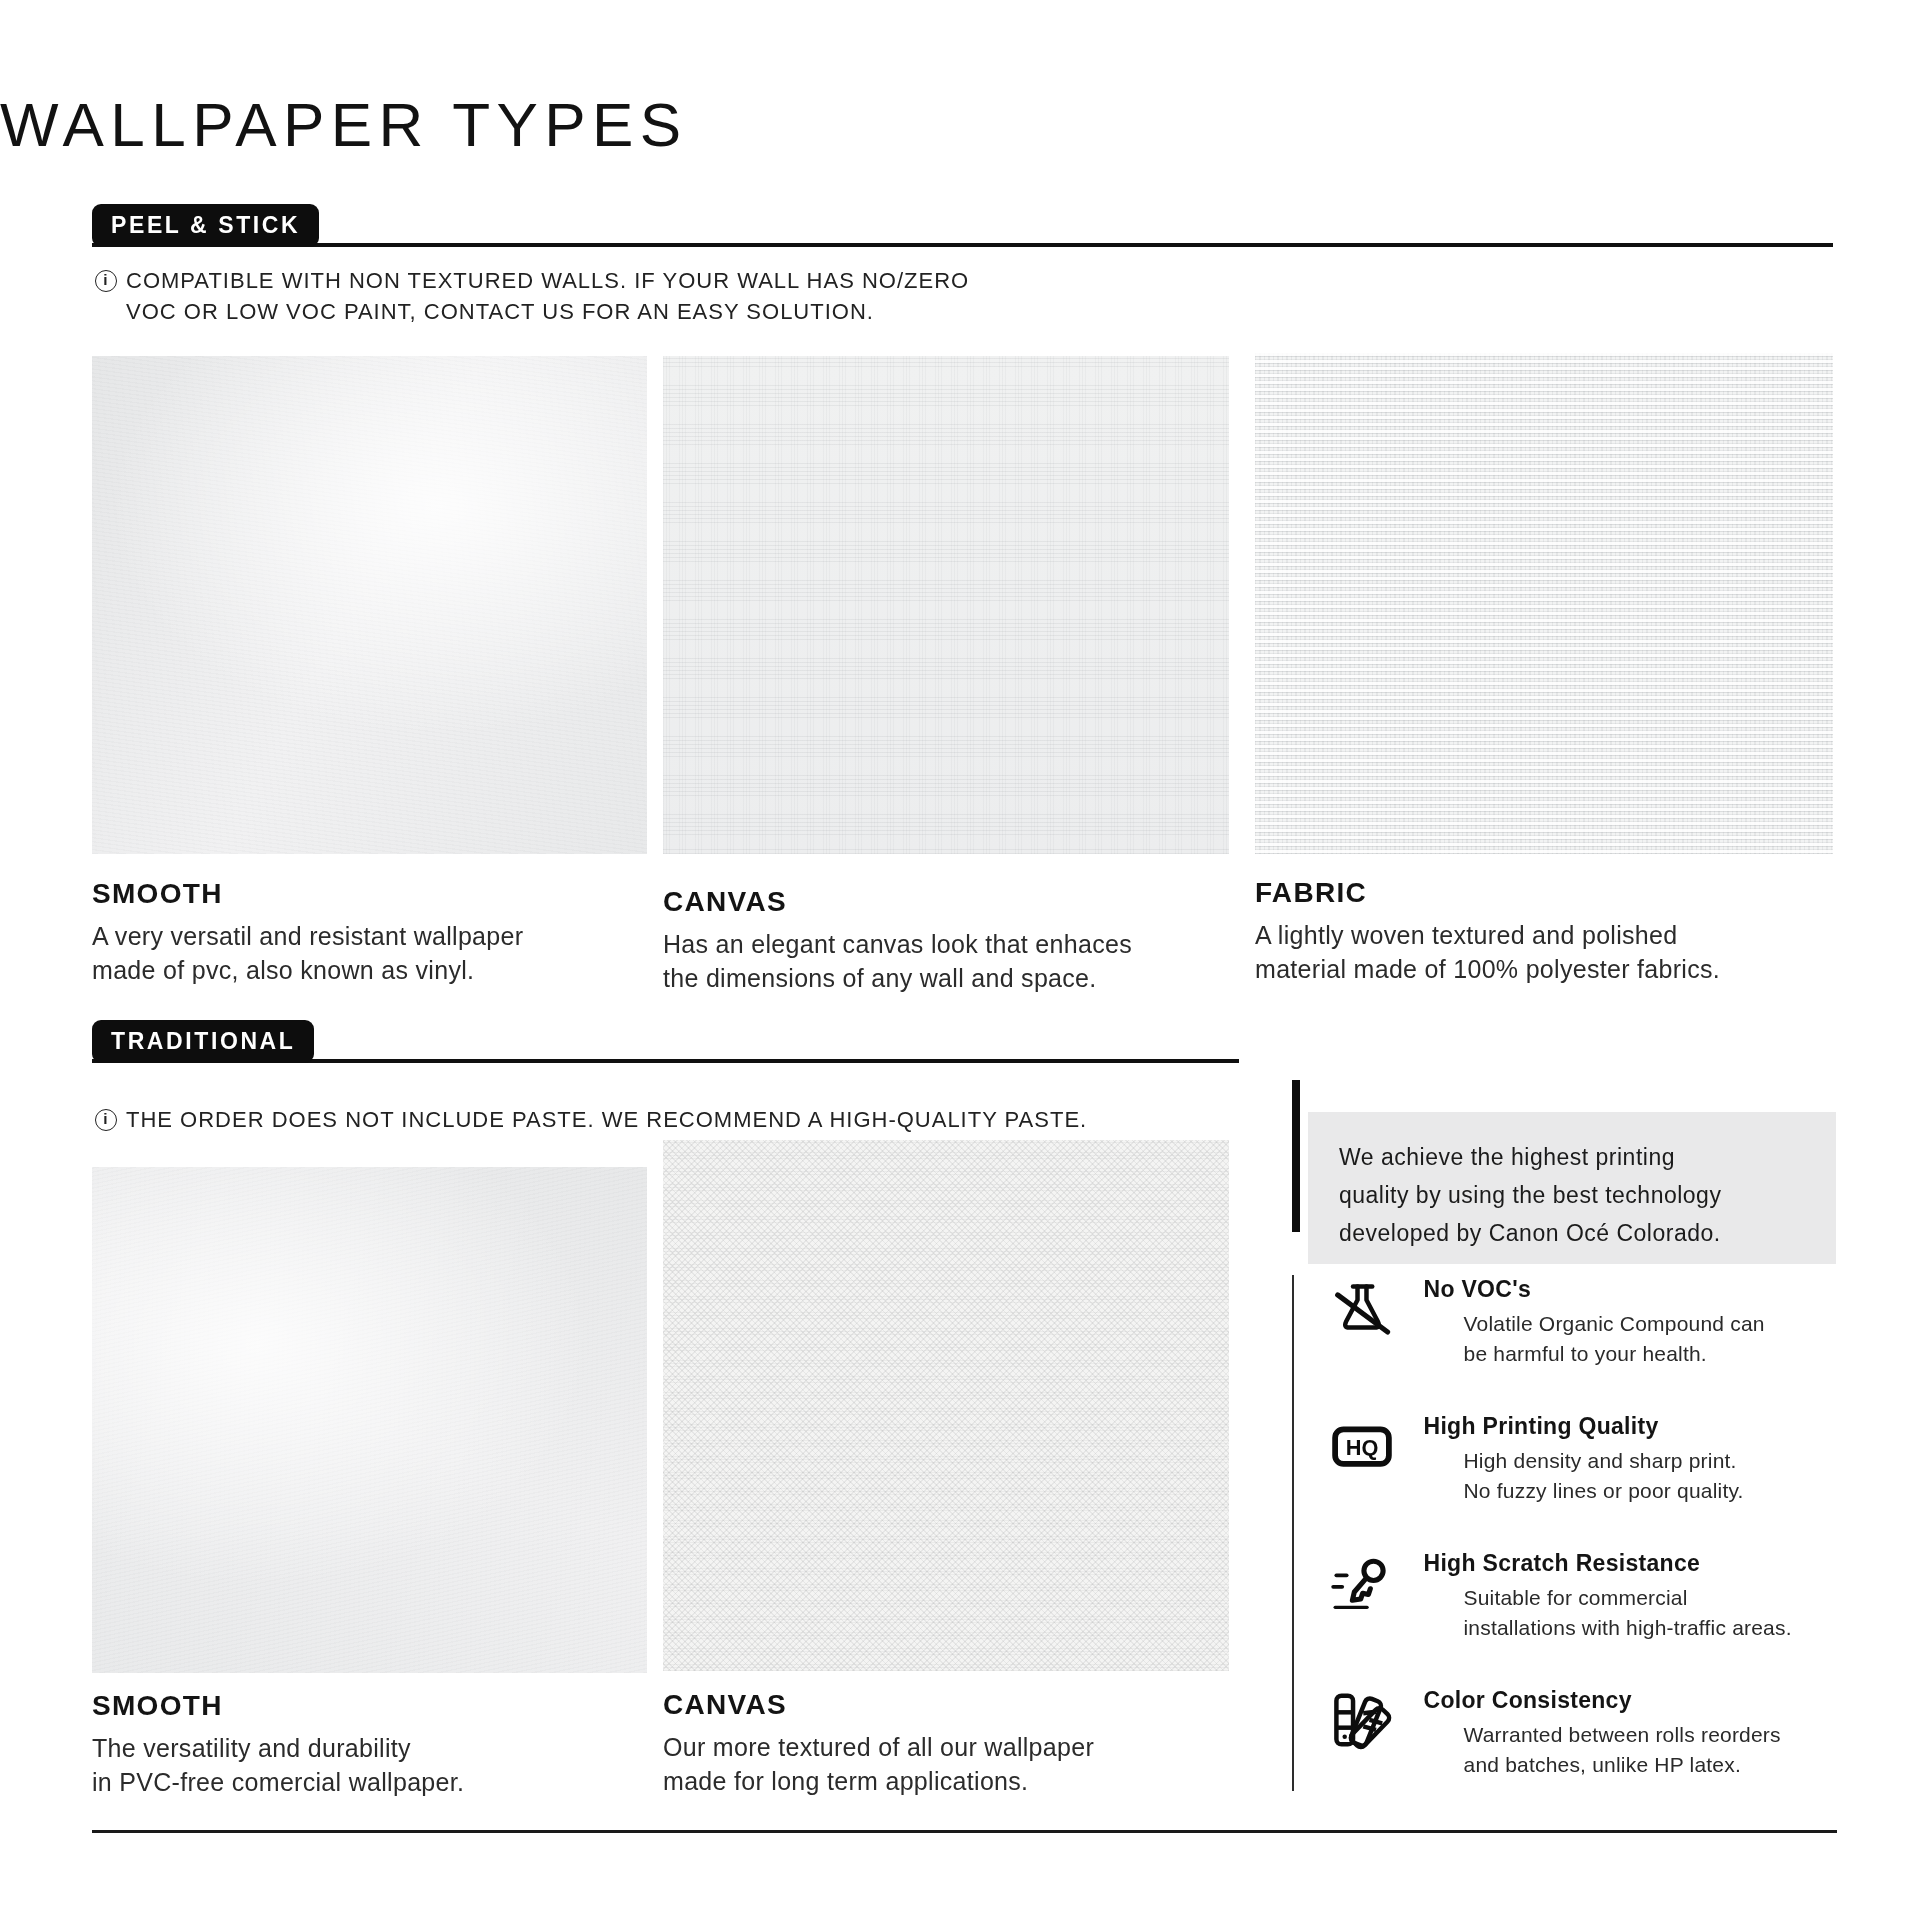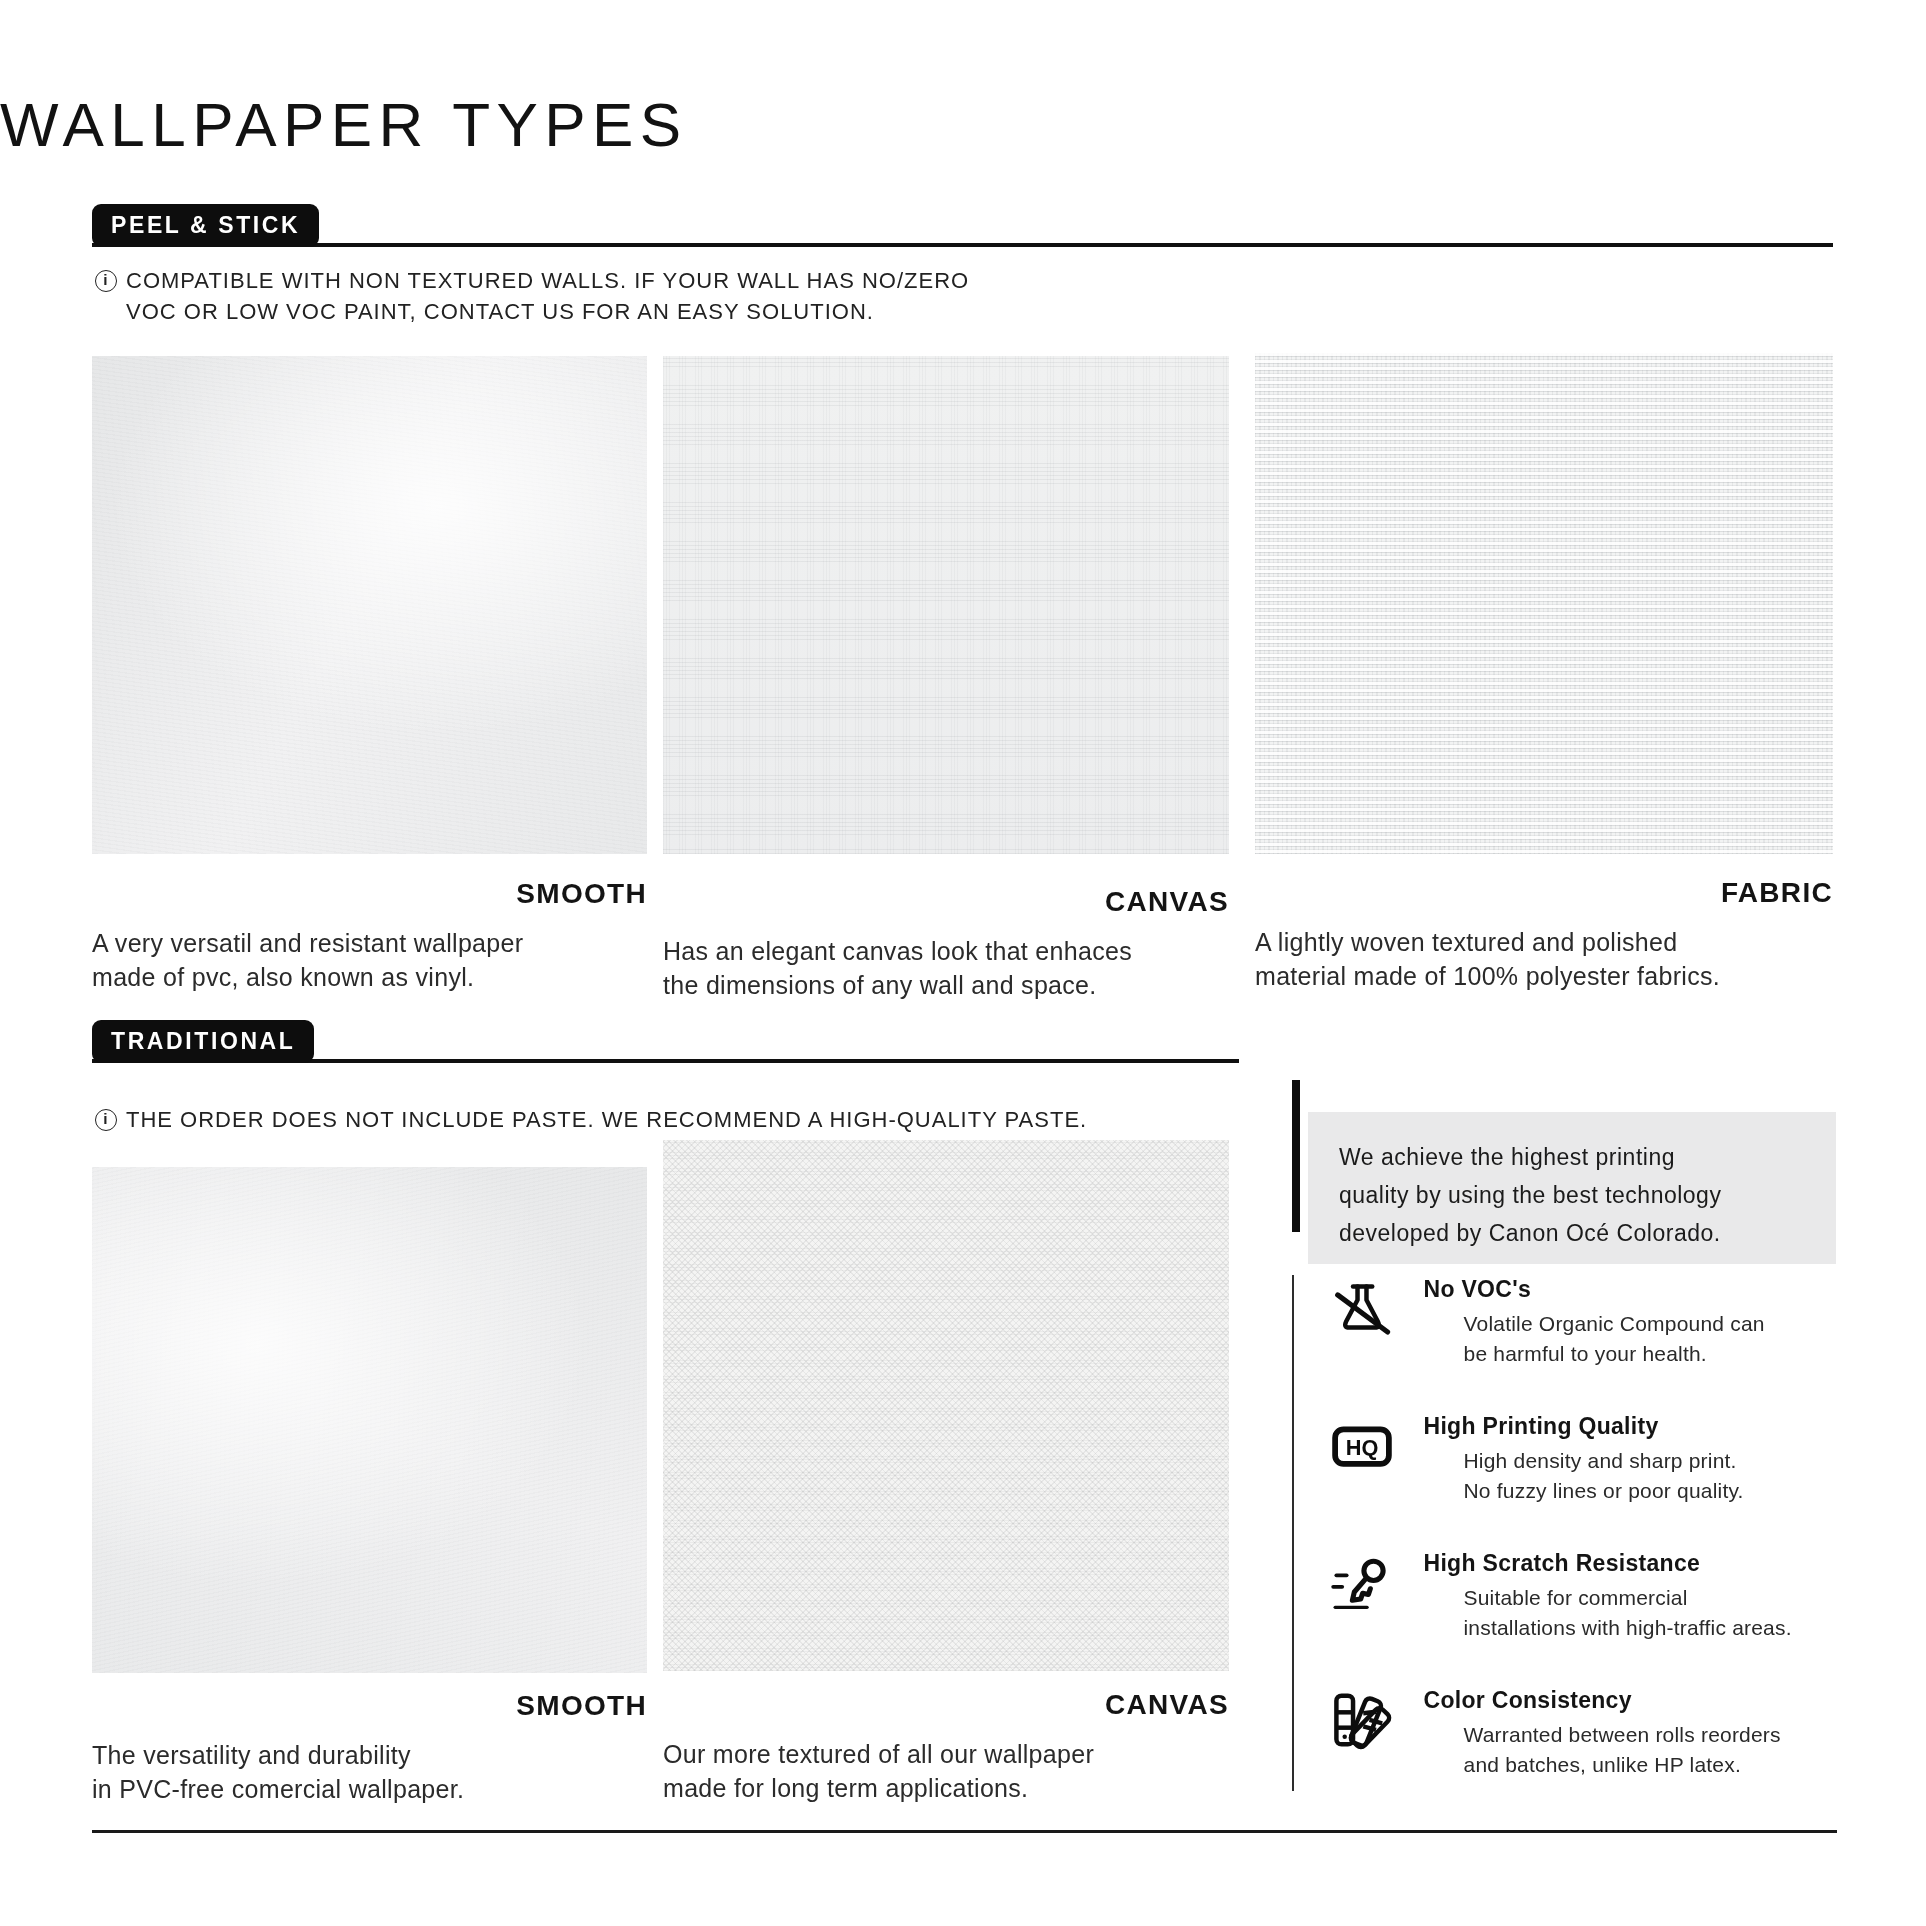--- a/index.html
+++ b/index.html
@@ -51,24 +51,24 @@
     width:22px; height:22px; margin-top:4.5px; margin-right:9px;
     border:1.9px solid #222; border-radius:50%;
     font-size:15.4px; font-weight:700; font-style:normal;
     text-align:center; line-height:18.6px; color:#222;
   }
 
   
   .swatch-card { position:absolute; }
   .texture { width:100%; }
   .swatch-name {
-    font-size:28px; font-weight:700; letter-spacing:1.3px; color:#141414;text-align:right;
+    font-size:28px; font-weight:700; letter-spacing:1.3px; color:#141414;
   }
   .swatch-desc {
-    margin-top:16px;
+    margin-top:9px;
     font-size:25px; line-height:34px; color:#2b2b2b; letter-spacing:0.3px;
   }
   .card-p-smooth { left:92px;  top:356px;  width:555px; }
   .card-p-smooth .texture { height:498px; }
   .card-p-canvas { left:663px; top:356px;  width:566px; }
   .card-p-canvas .texture { height:498px; }
   .card-p-canvas .swatch-name { margin-top:3.9px; }
   .card-p-fabric { left:1255px; top:353px;  width:578px; }
   .card-p-fabric .texture { height:501px; }
   .card-p-smooth .swatch-name, .card-p-fabric .swatch-name { margin-top:0; }

